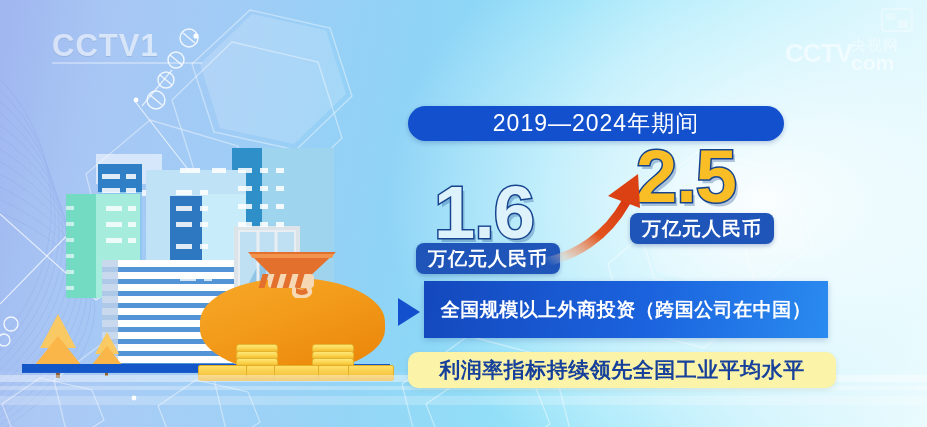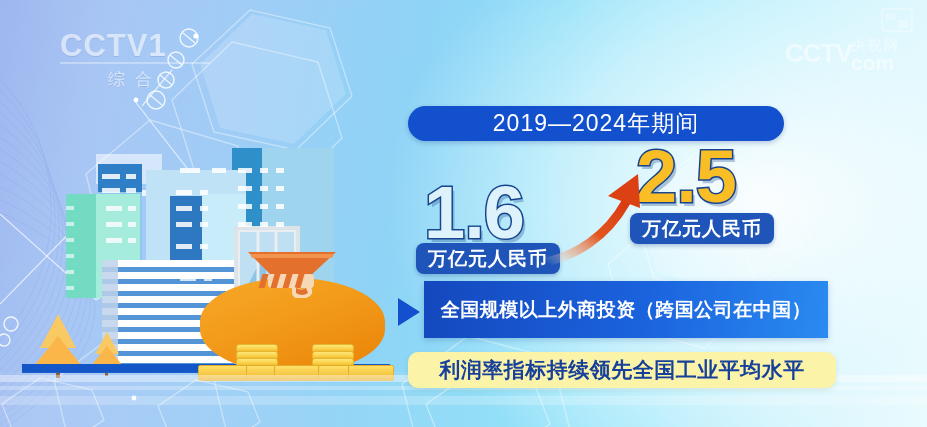--- a/index.html
+++ b/index.html
@@ -29,21 +29,21 @@
   .bagneck{position:absolute;}
   .coinstack{position:absolute;}
   .coin{position:absolute;border-radius:3px;
         background:linear-gradient(180deg,#ffe879 0%,#fbd24b 52%,#edb62c 100%);
         border:1px solid #e6b52e;}
   .bar{position:absolute;border-radius:2px;
         background:linear-gradient(180deg,#ffe06a 0%,#f6c63c 60%,#e9ad22 100%);
         border:1px solid #e3ad26;}
 
   
-  #cctv-logo{position:absolute;left:60px;top:30px;width:150px;height:62px;opacity:.62;}
+  #cctv-logo{position:absolute;left:52px;top:30px;width:150px;height:62px;opacity:.62;}
   #cctv-logo .lg-row1{
     font-size:31px;font-weight:bold;letter-spacing:1px;color:rgba(255,255,255,.92);
     text-shadow:0 1px 0 rgba(120,150,190,.55);line-height:1;
     font-family:"Liberation Sans",sans-serif;
   }
   #cctv-logo .one{
     display:inline-block;color:rgba(255,255,255,.95);
   }
   #cctv-logo .lg-row2{
     margin-top:4px;font-size:17px;letter-spacing:10px;color:rgba(255,255,255,.9);
@@ -73,21 +73,21 @@
   }
   #period-banner span{
     color:#ffffff;font-size:23px;font-weight:normal;letter-spacing:1px;
   }
 
   .bignum{
     position:absolute;font-size:74px;font-weight:bold;line-height:1;
     letter-spacing:-1px;
   }
   #num-16{
-    left:424px;top:176px;color:#ddf2fb;
+    left:434px;top:176px;color:#ddf2fb;
     -webkit-text-stroke:3px #16448f;paint-order:stroke fill;
     text-shadow:3px 4px 0 rgba(22,68,143,.30);
   }
   #num-18{
     left:636px;top:140px;color:#f9bd25;
     -webkit-text-stroke:3px #16448f;paint-order:stroke fill;
     text-shadow:3px 4px 0 rgba(22,68,143,.30);
   }
   .pill{
     position:absolute;height:31px;border-radius:8px;background:#1f55b8;
@@ -334,21 +334,20 @@
       <polygon points="470,2 536,16 550,52 504,82 440,68 426,32"></polygon>
       <polygon points="196,8 248,20 260,50 220,76 170,64 158,34"></polygon>
     </g>
   </svg>
 
   <div id="cctv-logo">
     <div class="lg-row1">
       <span>CCTV</span><span class="one">1</span>
     </div>
     <div class="lg-bar"></div>
-    <div class="lg-row2">综合</div>
   </div>
 
   <div id="watermark">
     <div id="wm-text">CCTV</div>
     <div id="wm-cn">央视网</div>
     <div id="wm-com">com</div>
   </div>
   <svg id="corner-icon" viewBox="0 0 32 24">
     <rect x="1" y="1" width="30" height="22" rx="3" fill="none" stroke="#fff" stroke-width="2"></rect>
     <rect x="17" y="12" width="10" height="8" fill="#fff"></rect>

